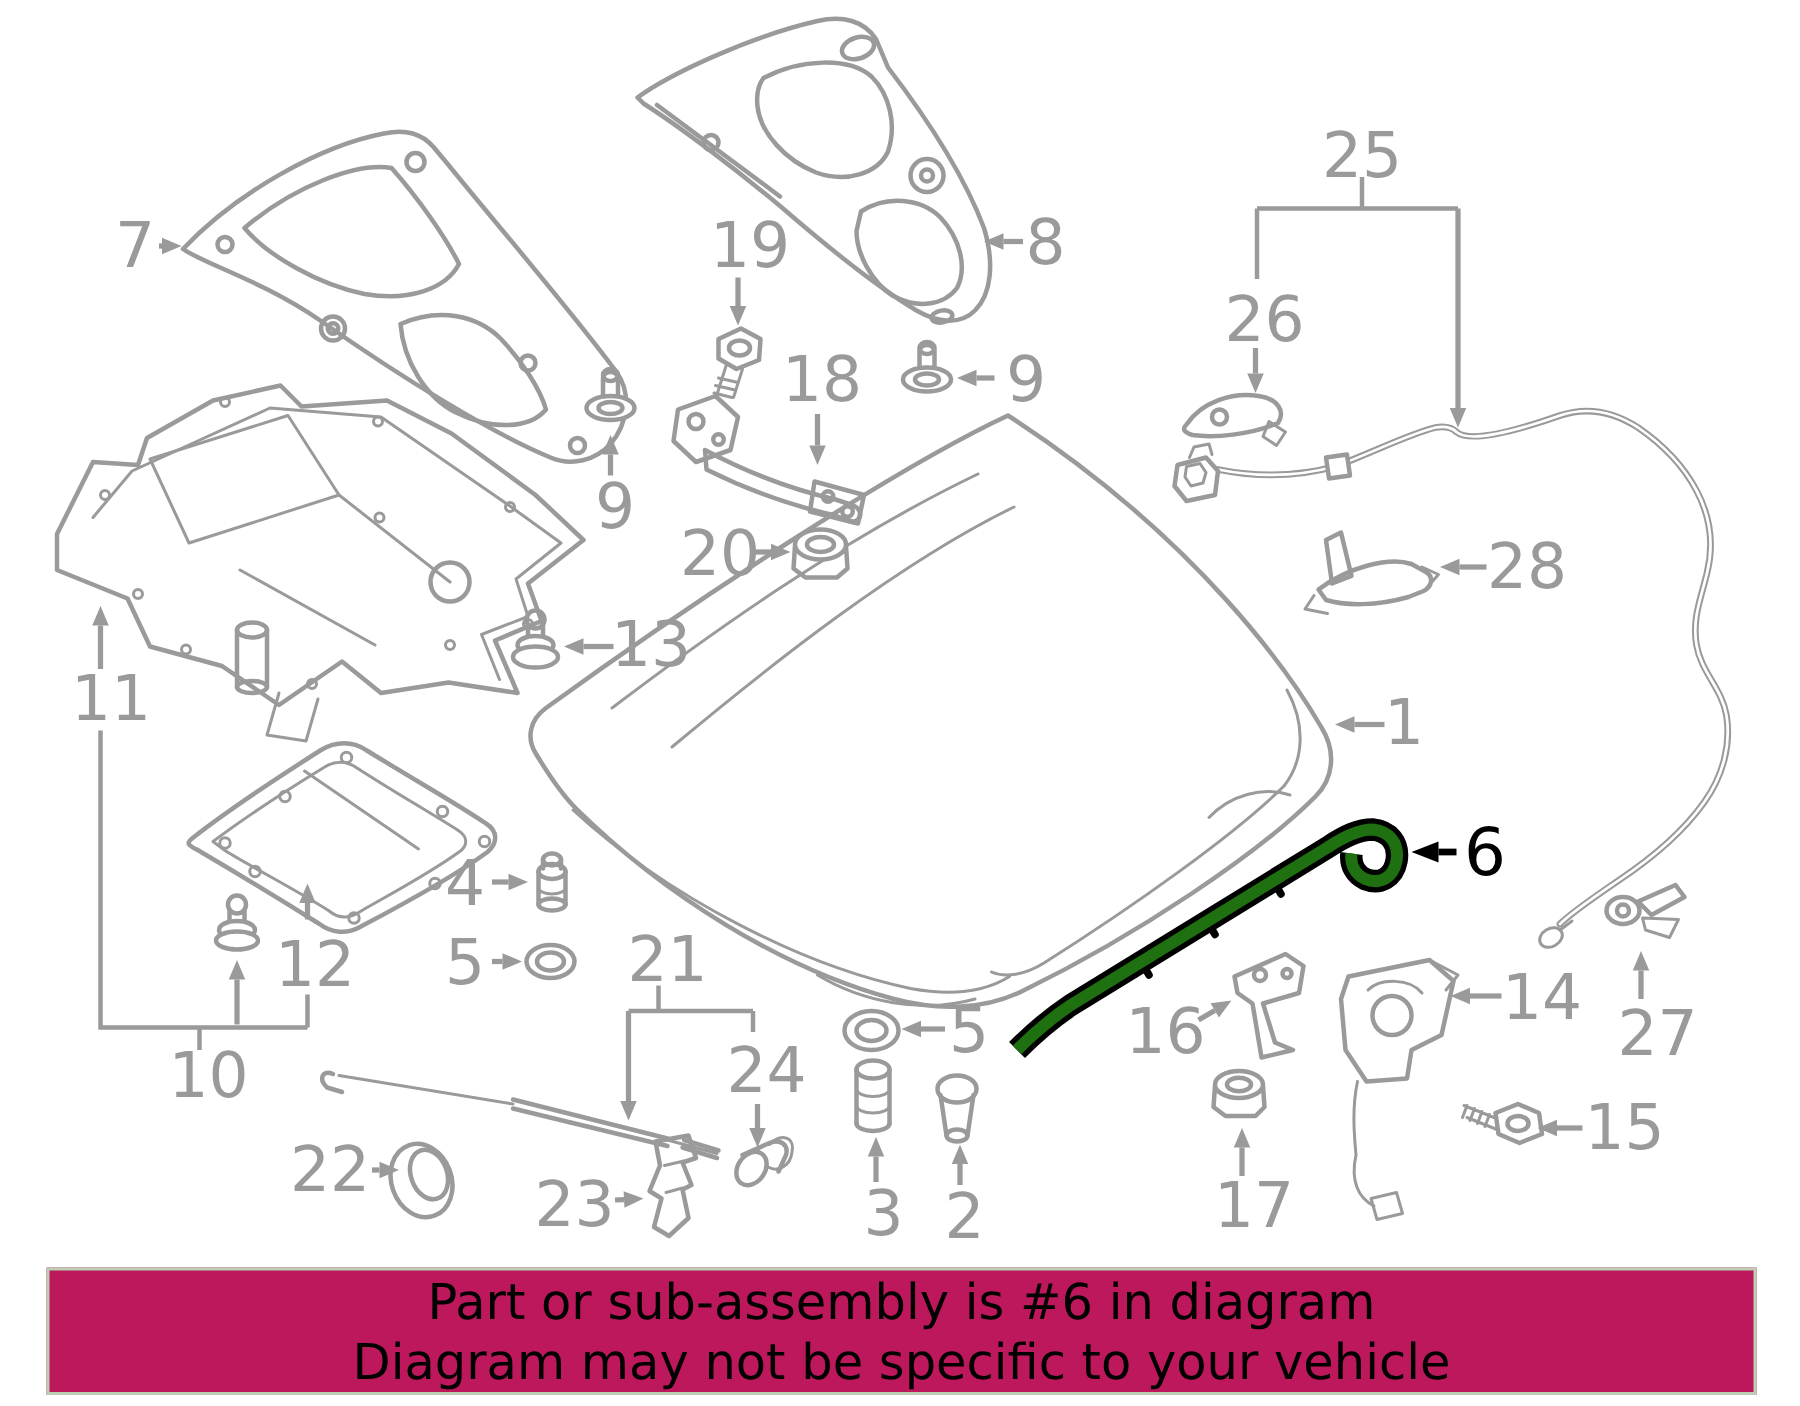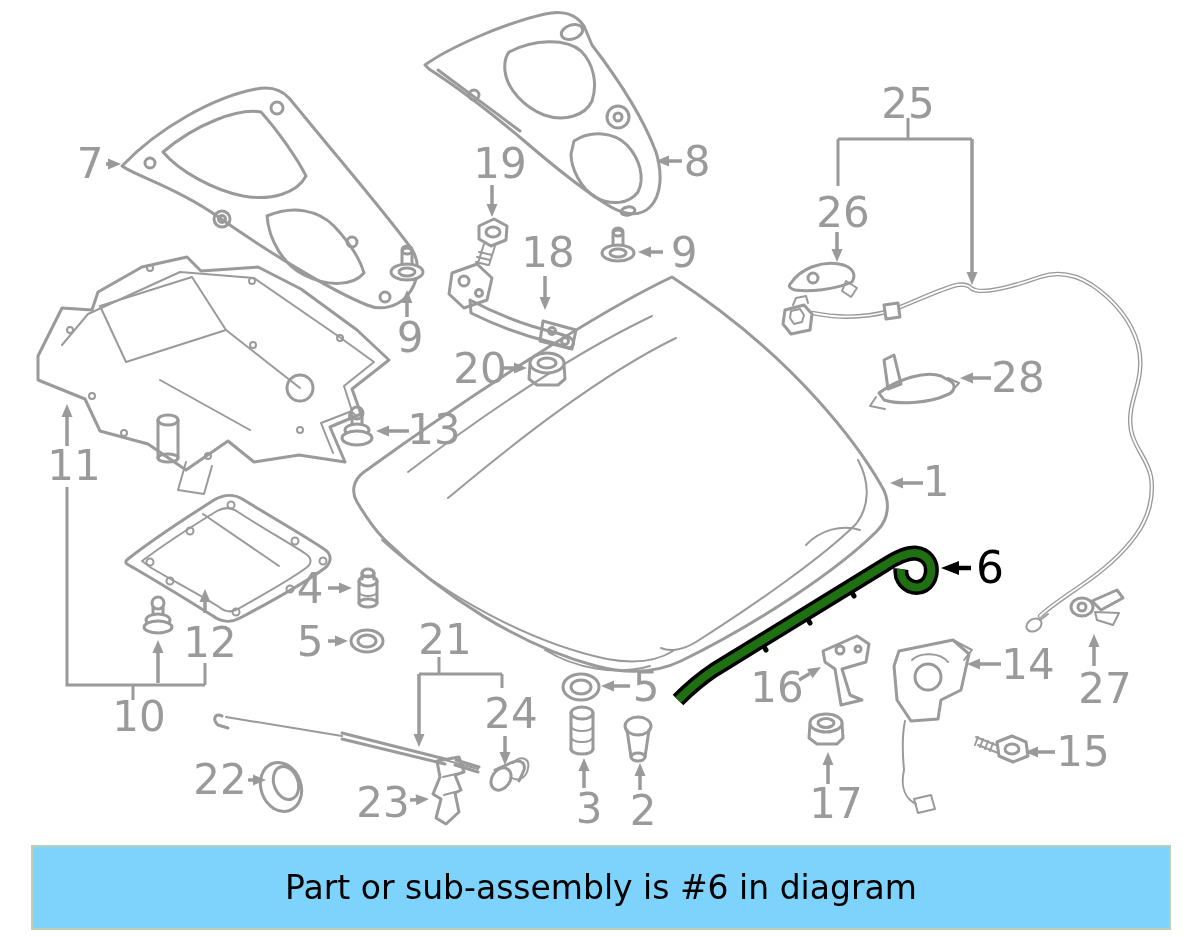--- a/index.html
+++ b/index.html
@@ -426,16 +426,17 @@
           <text x="1105" y="703" text-anchor="middle" fill="#9a9a9a" class="callout-label">27</text>
         </g>
         <g>
           <line x1="991" y1="378" x2="973" y2="378" stroke="#9a9a9a" stroke-width="3.5"></line>
           <polygon points="960,378 973,372.5 973,383.5" fill="#9a9a9a"></polygon>
           <text x="1018" y="392" text-anchor="middle" fill="#9a9a9a" class="callout-label">28</text>
         </g>
       </g>
   </svg>
 
-  <div class="banner" style="background: #7dd3fc; border-color: rgb(188, 207, 180); color: rgb(0, 0, 0);">
+  <div class="banner" style="background: #be185d; border-color: rgb(188, 207, 180); color: rgb(0, 0, 0);">
     <div class="banner-line">Part or sub-assembly is #6 in diagram</div>
+    <div class="banner-line">Diagram may not be specific to your vehicle</div>
   </div>
 </div>
 
 </body></html>

